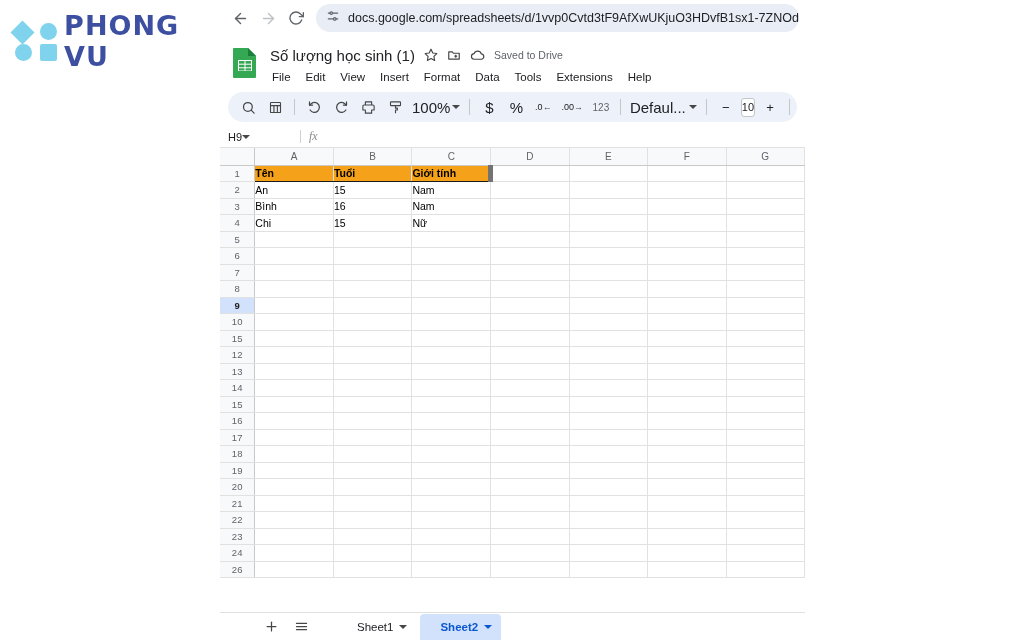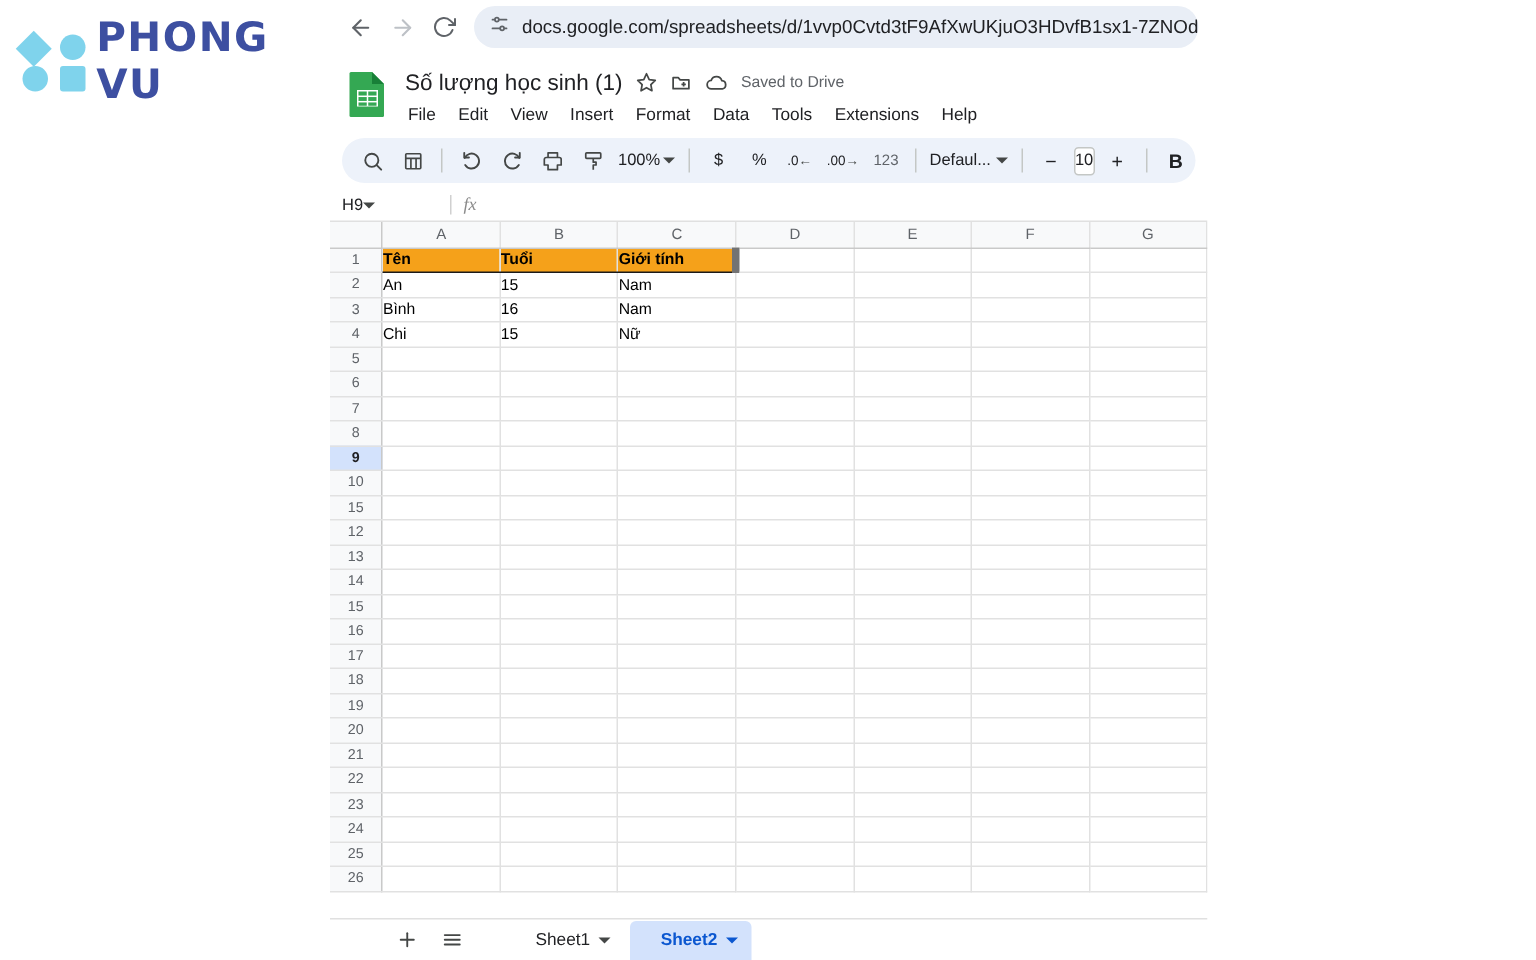--- a/index.html
+++ b/index.html
@@ -90,21 +90,21 @@
     background: #EDF2FA; border-radius: 16px;
     display: flex; align-items: center; padding: 0 8px; gap: 3px;
     overflow: hidden;
   }
   .tb {
     height: 24px; min-width: 24px; border-radius: 4px;
     display: flex; align-items: center; justify-content: center;
     color: #444746; font-size: 12px; flex: none; padding: 0 3px;
   }
   .tb-sep { width: 1px; height: 16px; background: #C4C7C5; margin: 0 4px; flex: none; }
-  .tb-text { font-size: 11px; color: #202124; }
+  .tb-text { font-size: 15px; color: #202124; }
   #zoom-ctl { display: flex; align-items: center; gap: 2px; padding: 0 2px; }
   #font-ctl { display: flex; align-items: center; gap: 3px; padding: 0 2px; }
   #fontsize-box {
     width: 26px; height: 19px; border: 1px solid #C4C7C5; border-radius: 3px;
     background: #fff; display: flex; align-items: center; justify-content: center;
     font-size: 11px; color: #202124;
   }
   .caret { width: 0; height: 0; border-left: 4px solid transparent; border-right: 4px solid transparent; border-top: 4px solid #444746; }
 
   
@@ -616,30 +616,20 @@
               <td class="rowhead">24</td>
               <td class="cell"></td>
               <td class="cell"></td>
               <td class="cell"></td>
               <td class="cell"></td>
               <td class="cell"></td>
               <td class="cell"></td>
               <td class="cell"></td>
             </tr>
             <tr>
-              <td class="rowhead">25</td>
-              <td class="cell"></td>
-              <td class="cell"></td>
-              <td class="cell"></td>
-              <td class="cell"></td>
-              <td class="cell"></td>
-              <td class="cell"></td>
-              <td class="cell"></td>
-            </tr>
-            <tr>
               <td class="rowhead">26</td>
               <td class="cell"></td>
               <td class="cell"></td>
               <td class="cell"></td>
               <td class="cell"></td>
               <td class="cell"></td>
               <td class="cell"></td>
               <td class="cell"></td>
             </tr>
           </tbody>

